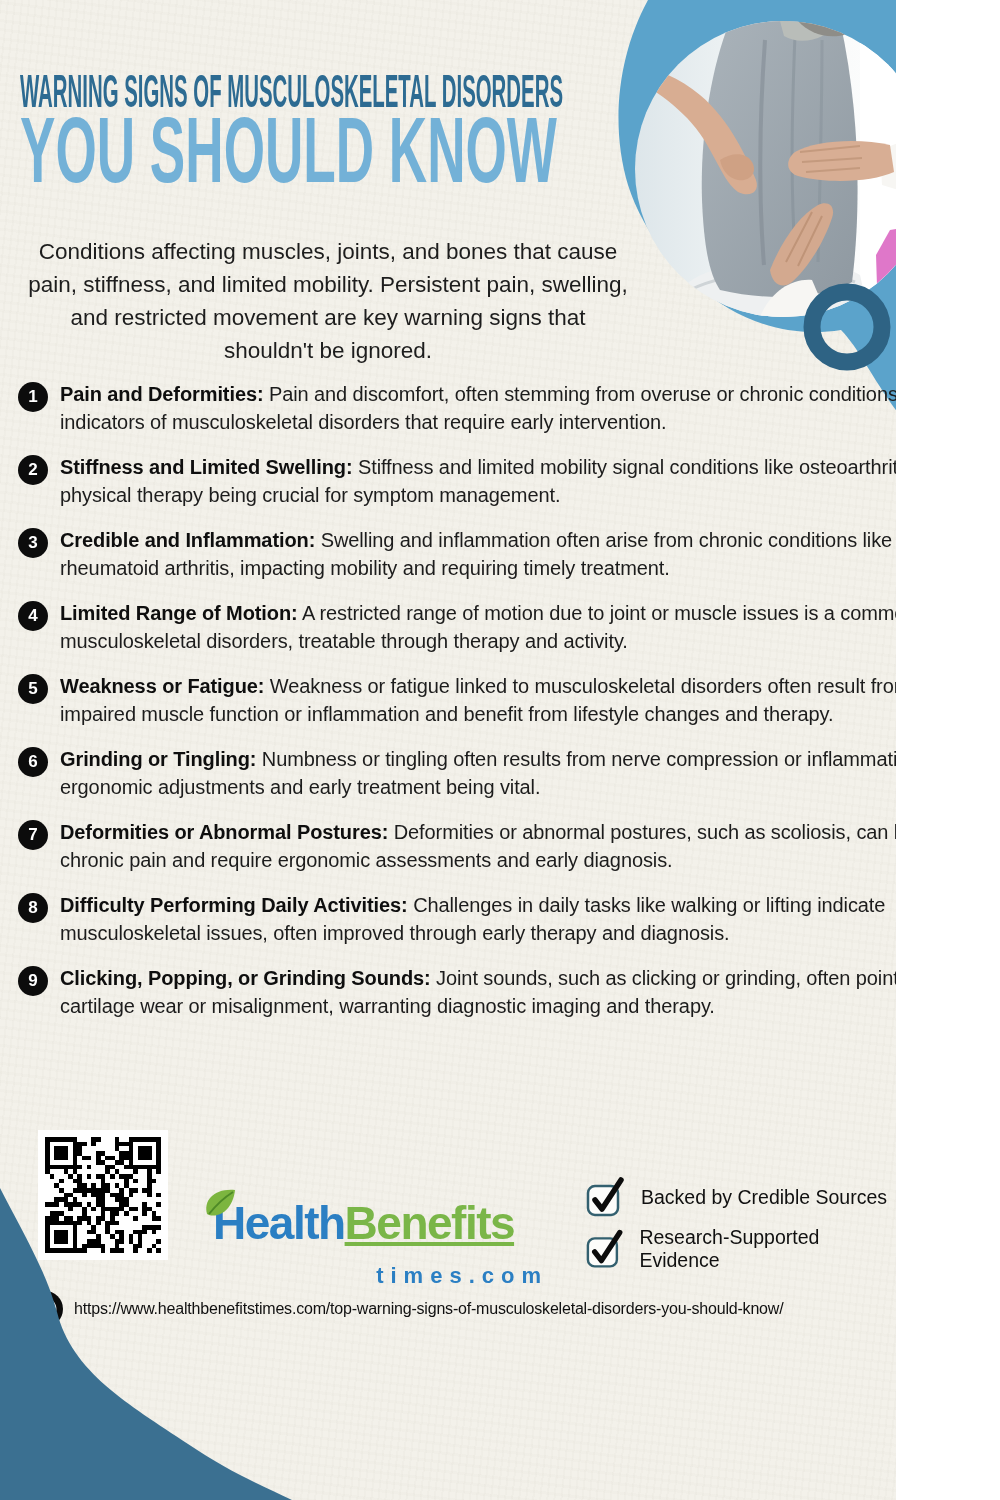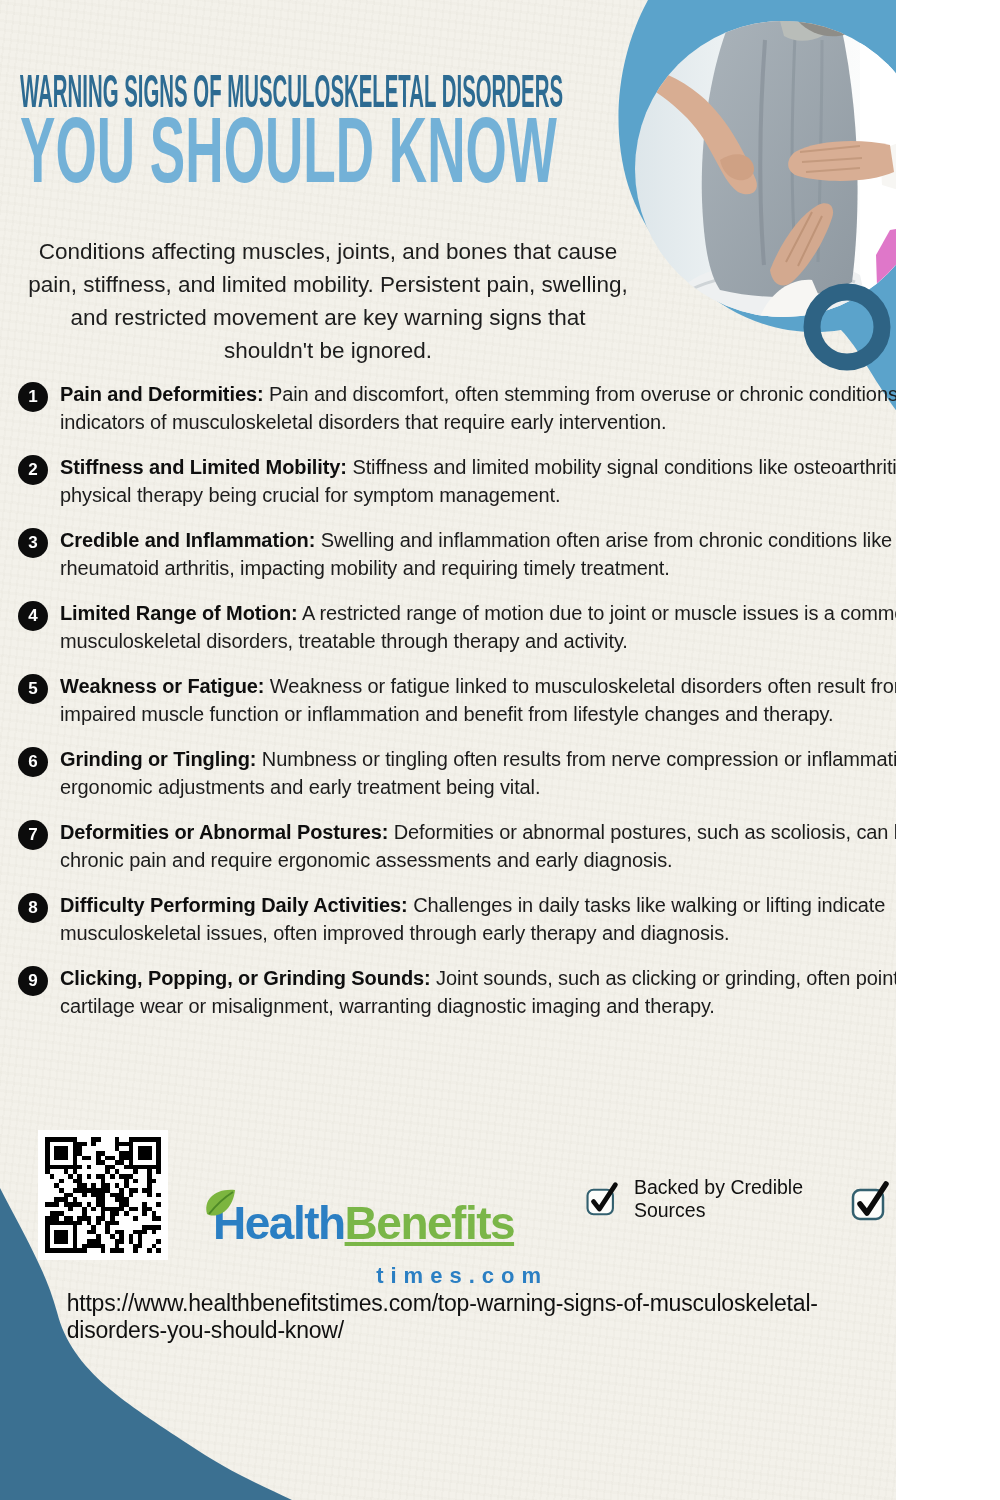--- a/index.html
+++ b/index.html
@@ -32,25 +32,25 @@
   .item-text b{color:#0e0e0e;}
   
   .qr-box{position:absolute;left:38px;top:1130px;width:130px;height:130px;background:#fff;
     display:flex;align-items:center;justify-content:center;}
   .logo{position:absolute;left:213px;top:1196px;width:335px;}
   .logo-main{font-size:46px;font-weight:700;letter-spacing:-1.5px;white-space:nowrap;position:relative;}
   .logo-health{color:#2b7fc3;}
   .logo-benefits{color:#7ab648;text-decoration:underline;}
   .logo-leaf{position:absolute;left:-12px;top:-12px;}
   .logo-sub{display:block;text-align:right;font-size:22px;font-weight:700;letter-spacing:7px;color:#2b7fc3;margin-top:13px;}
-  .badges{position:absolute;left:585px;top:1176px;display:flex;gap:8px;align-items:flex-end;}
+  .badges{position:absolute;left:585px;top:1176px;display:flex;flex-direction:column;gap:8px;}
   .badge-row{display:flex;align-items:center;gap:10px;}
   .badge-label{font-size:19.5px;color:#101010;}
   .url-row{position:absolute;left:26px;top:1290px;display:flex;align-items:center;gap:10px;}
-  .url-text{font-size:23px;color:#101010;letter-spacing:-0.2px;}
+  .url-text{font-size:16px;color:#101010;letter-spacing:-0.2px;}
   .bottom-blob{position:absolute;left:0;top:1180px;}
 </style>
 </head>
 <body>
 
 <div class="page">
 
   <svg class="top-art" width="440" height="520" viewBox="0 0 440 520">
     <defs>
       <clipPath id="photoClip">
@@ -104,21 +104,21 @@
 
   <p class="intro">Conditions affecting muscles, joints, and bones that cause pain, stiffness, and limited mobility. Persistent pain, swelling, and restricted movement are key warning signs that shouldn't be ignored.</p>
 
   <div class="items">
     <div class="item">
       <div class="badge">1</div>
       <div class="item-text"><b>Pain and Deformities:</b> <span>Pain and discomfort, often stemming from overuse or chronic conditions, are key indicators of musculoskeletal disorders that require early intervention.</span></div>
     </div>
     <div class="item">
       <div class="badge">2</div>
-      <div class="item-text"><b>Stiffness and Limited Mobility:</b> <span>Stiffness and limited mobility signal conditions like osteoarthritis, with physical therapy being crucial for symptom management.</span></div>
+      <div class="item-text"><b>Stiffness and Limited Swelling:</b> <span>Stiffness and limited mobility signal conditions like osteoarthritis, with physical therapy being crucial for symptom management.</span></div>
     </div>
     <div class="item">
       <div class="badge">3</div>
       <div class="item-text"><b>Credible and Inflammation:</b> <span>Swelling and inflammation often arise from chronic conditions like rheumatoid arthritis, impacting mobility and requiring timely treatment.</span></div>
     </div>
     <div class="item">
       <div class="badge">4</div>
       <div class="item-text"><b>Limited Range of Motion:</b> <span>A restricted range of motion due to joint or muscle issues is a common sign of musculoskeletal disorders, treatable through therapy and activity.</span></div>
     </div>
     <div class="item">
@@ -381,20 +381,21 @@
         <rect x="3" y="10" width="30" height="29" rx="7" fill="#fdfdfb" stroke="#33606f" stroke-width="2.5"></rect>
         <path d="M 10,24 L 17,33 L 36,4" fill="none" stroke="#0c0c0c" stroke-width="5.5" stroke-linecap="round" stroke-linejoin="round"></path>
       </svg>
       <span class="badge-label">Backed by Credible Sources</span>
     </div>
     <div class="badge-row">
       <svg width="46" height="42" viewBox="0 0 46 42">
         <rect x="3" y="10" width="30" height="29" rx="7" fill="#fdfdfb" stroke="#33606f" stroke-width="2.5"></rect>
         <path d="M 10,24 L 17,33 L 36,4" fill="none" stroke="#0c0c0c" stroke-width="5.5" stroke-linecap="round" stroke-linejoin="round"></path>
       </svg>
+      <span class="badge-label">Research-Supported Evidence</span>
     </div>
   </div>
 
   <div class="url-row">
     <svg width="38" height="38" viewBox="0 0 38 38">
       <circle cx="19" cy="19" r="18" fill="#0b0b0b"></circle>
       <g stroke="#ffffff" stroke-width="1.8" fill="none">
         <circle cx="19" cy="19" r="10.5"></circle>
         <ellipse cx="19" cy="19" rx="4.8" ry="10.5"></ellipse>
         <line x1="8.5" y1="19" x2="29.5" y2="19"></line>

